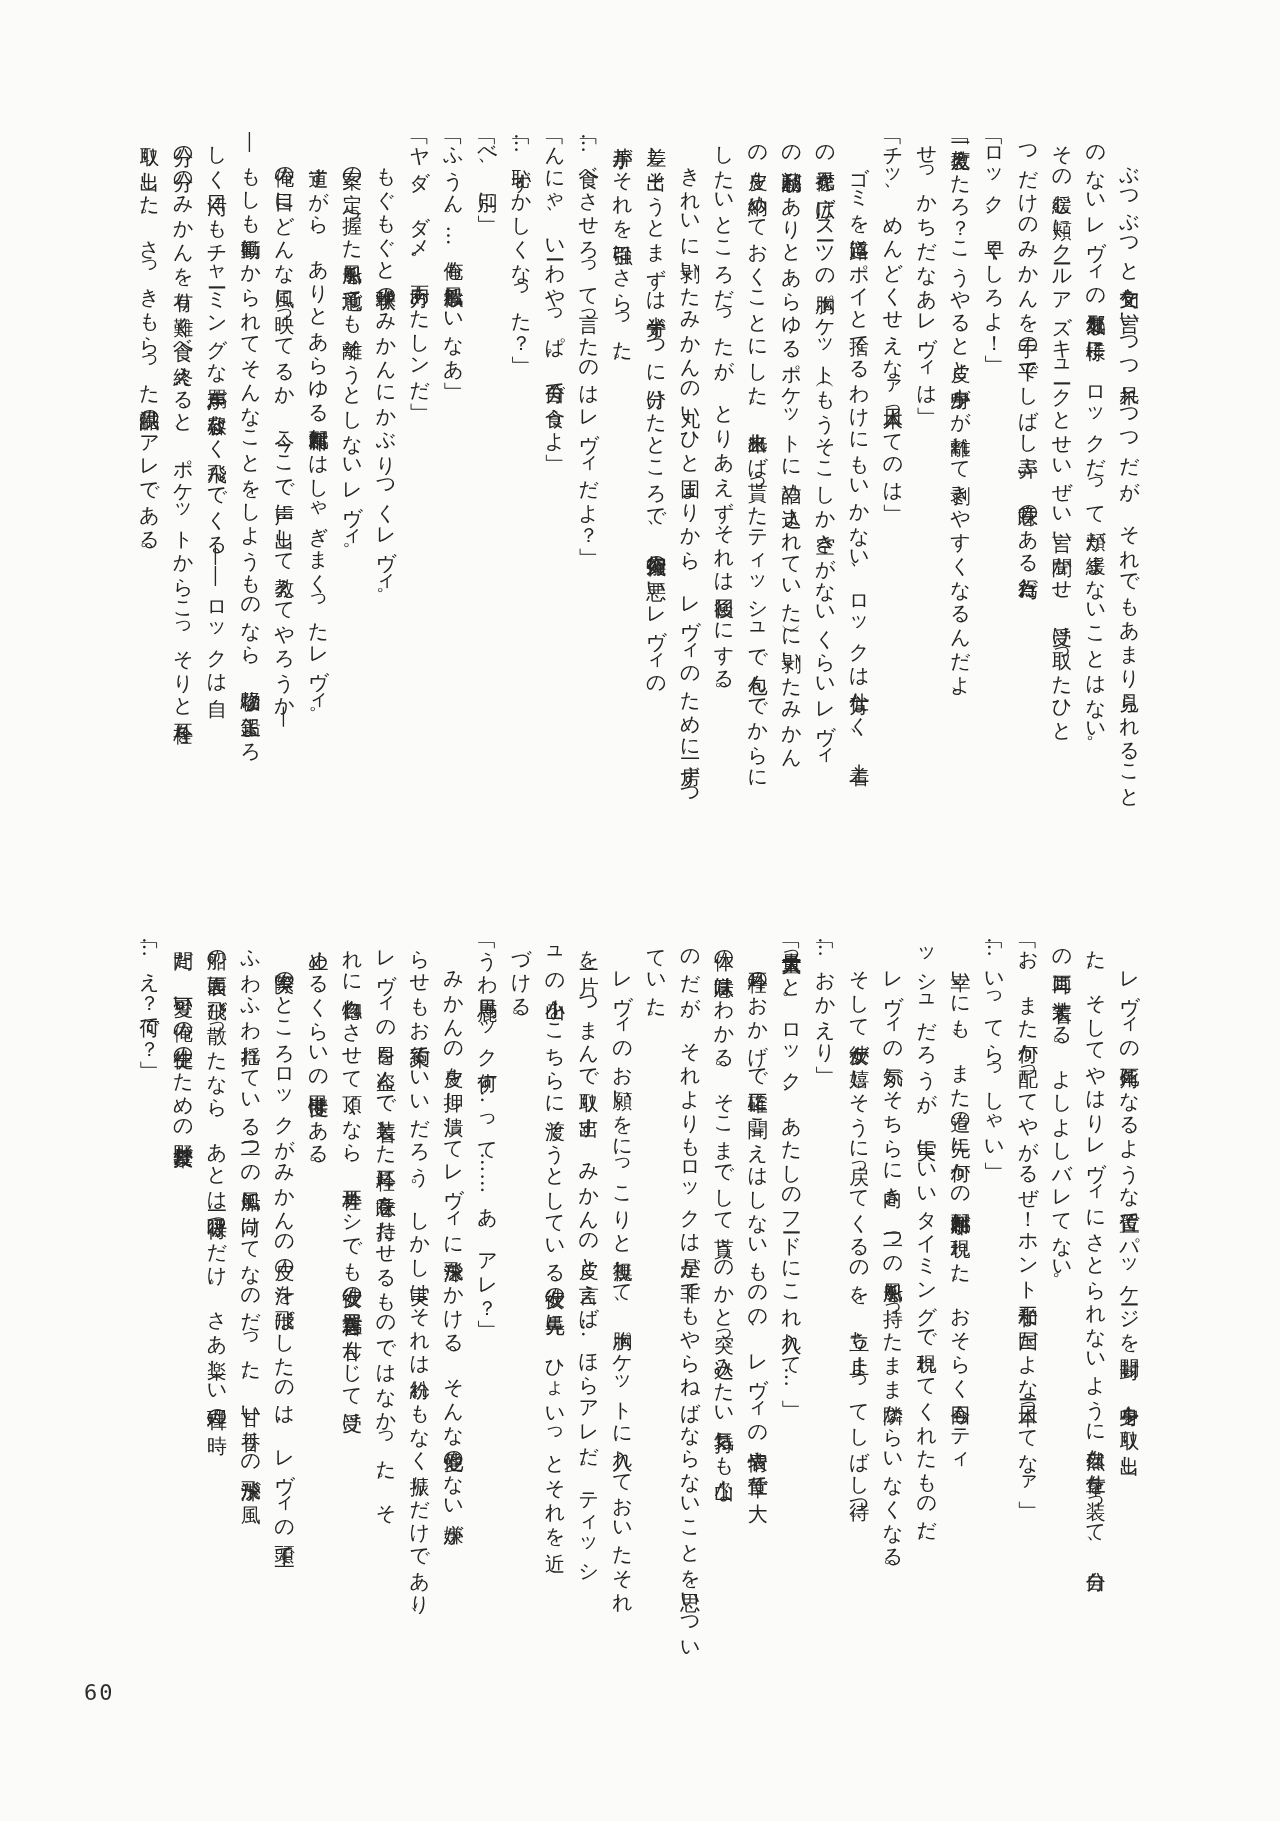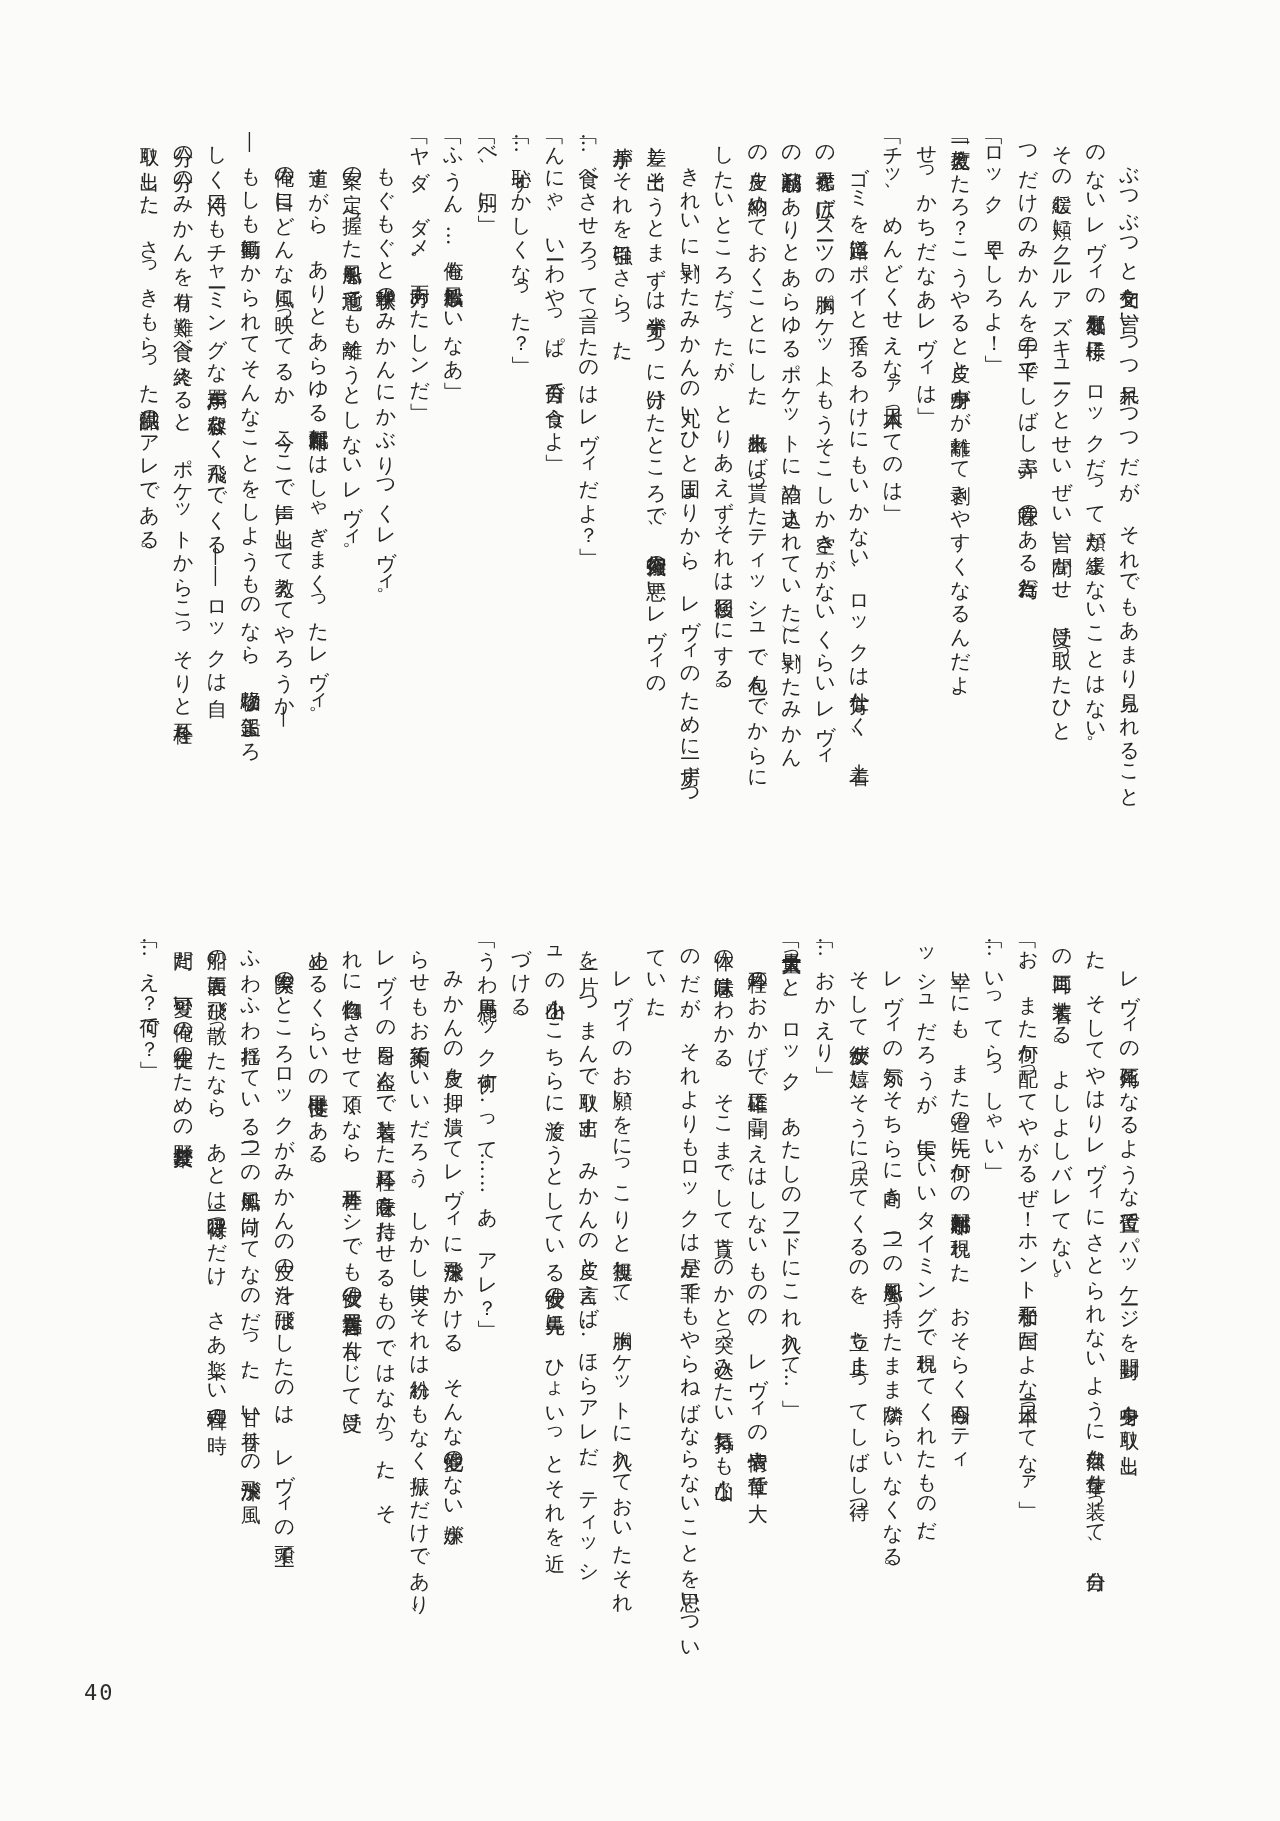--- a/index.html
+++ b/index.html
@@ -115,15 +115,15 @@
     <p>レヴィの目を盗んで装着した耳栓に意味を持たせるものではなかった。そ</p>
     <p>れに自惚れさせて頂くなら、耳栓ナシでも彼女の罵詈雑言を甘んじて受け</p>
     <p>止めるくらいの甲斐性はある。</p>
     <p>　実際のところロックがみかんの皮の汁を飛ばしたのは、レヴィの頭上で</p>
     <p>ふわふわ揺れている二つの風船に向けてなのだった。甘い香りの飛沫が風</p>
     <p>船の表面に飛び散ったなら、あとは一呼吸待つだけ。さあ楽しい理科の時</p>
     <p>間だ、可愛い俺の生徒のための野外授業だ。</p>
     <p>「…え？何で？」</p>
   </section>
 
-  <div class="page-number">40</div>
+  <div class="page-number">60</div>
 
 </div>
 
 </body></html>

